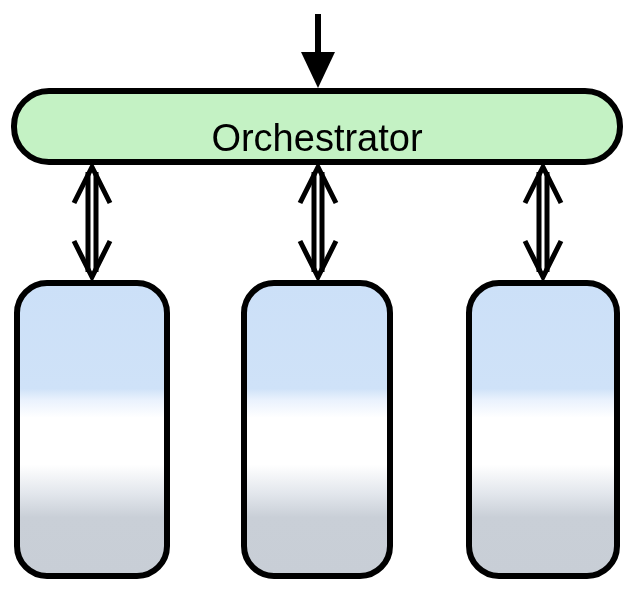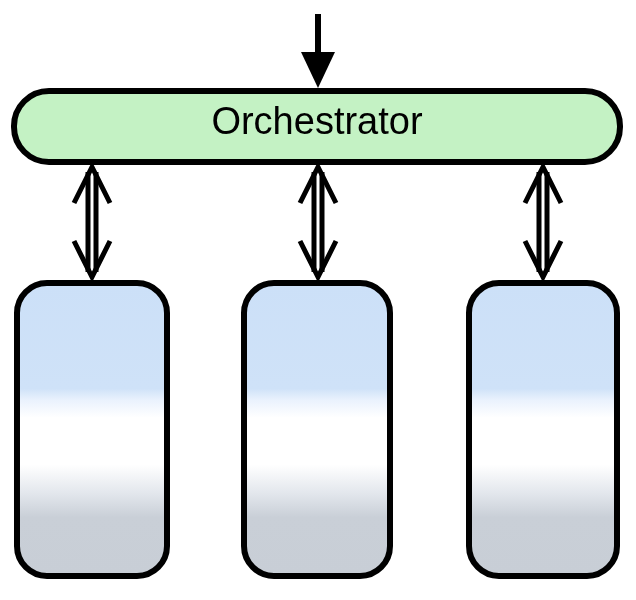--- a/index.html
+++ b/index.html
@@ -22,21 +22,21 @@
   .svg-layer {
     position: absolute;
     left: 0;
     top: 0;
     width: 636px;
     height: 600px;
   }
   .orchestrator-label {
     position: absolute;
     left: 14px;
-    top: 85px;
+    top: 102px;
     width: 606px;
     height: 71px;
     display: flex;
     align-items: center;
     justify-content: center;
     font-family: "Liberation Sans", sans-serif;
     font-size: 38px;
     line-height: 1;
     color: #000000;
     letter-spacing: 0px;

